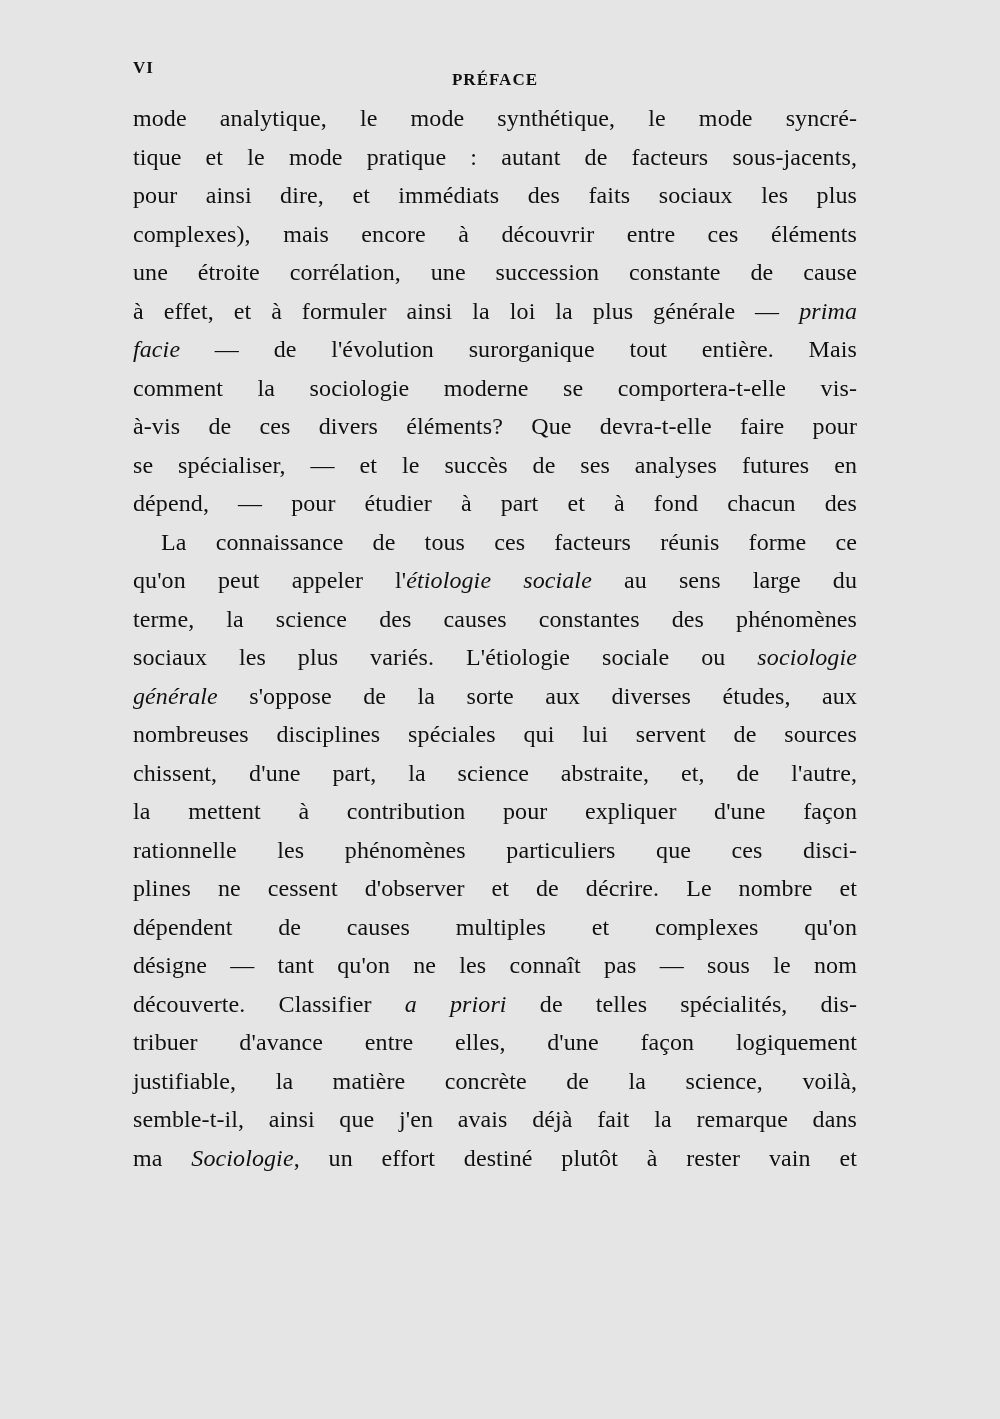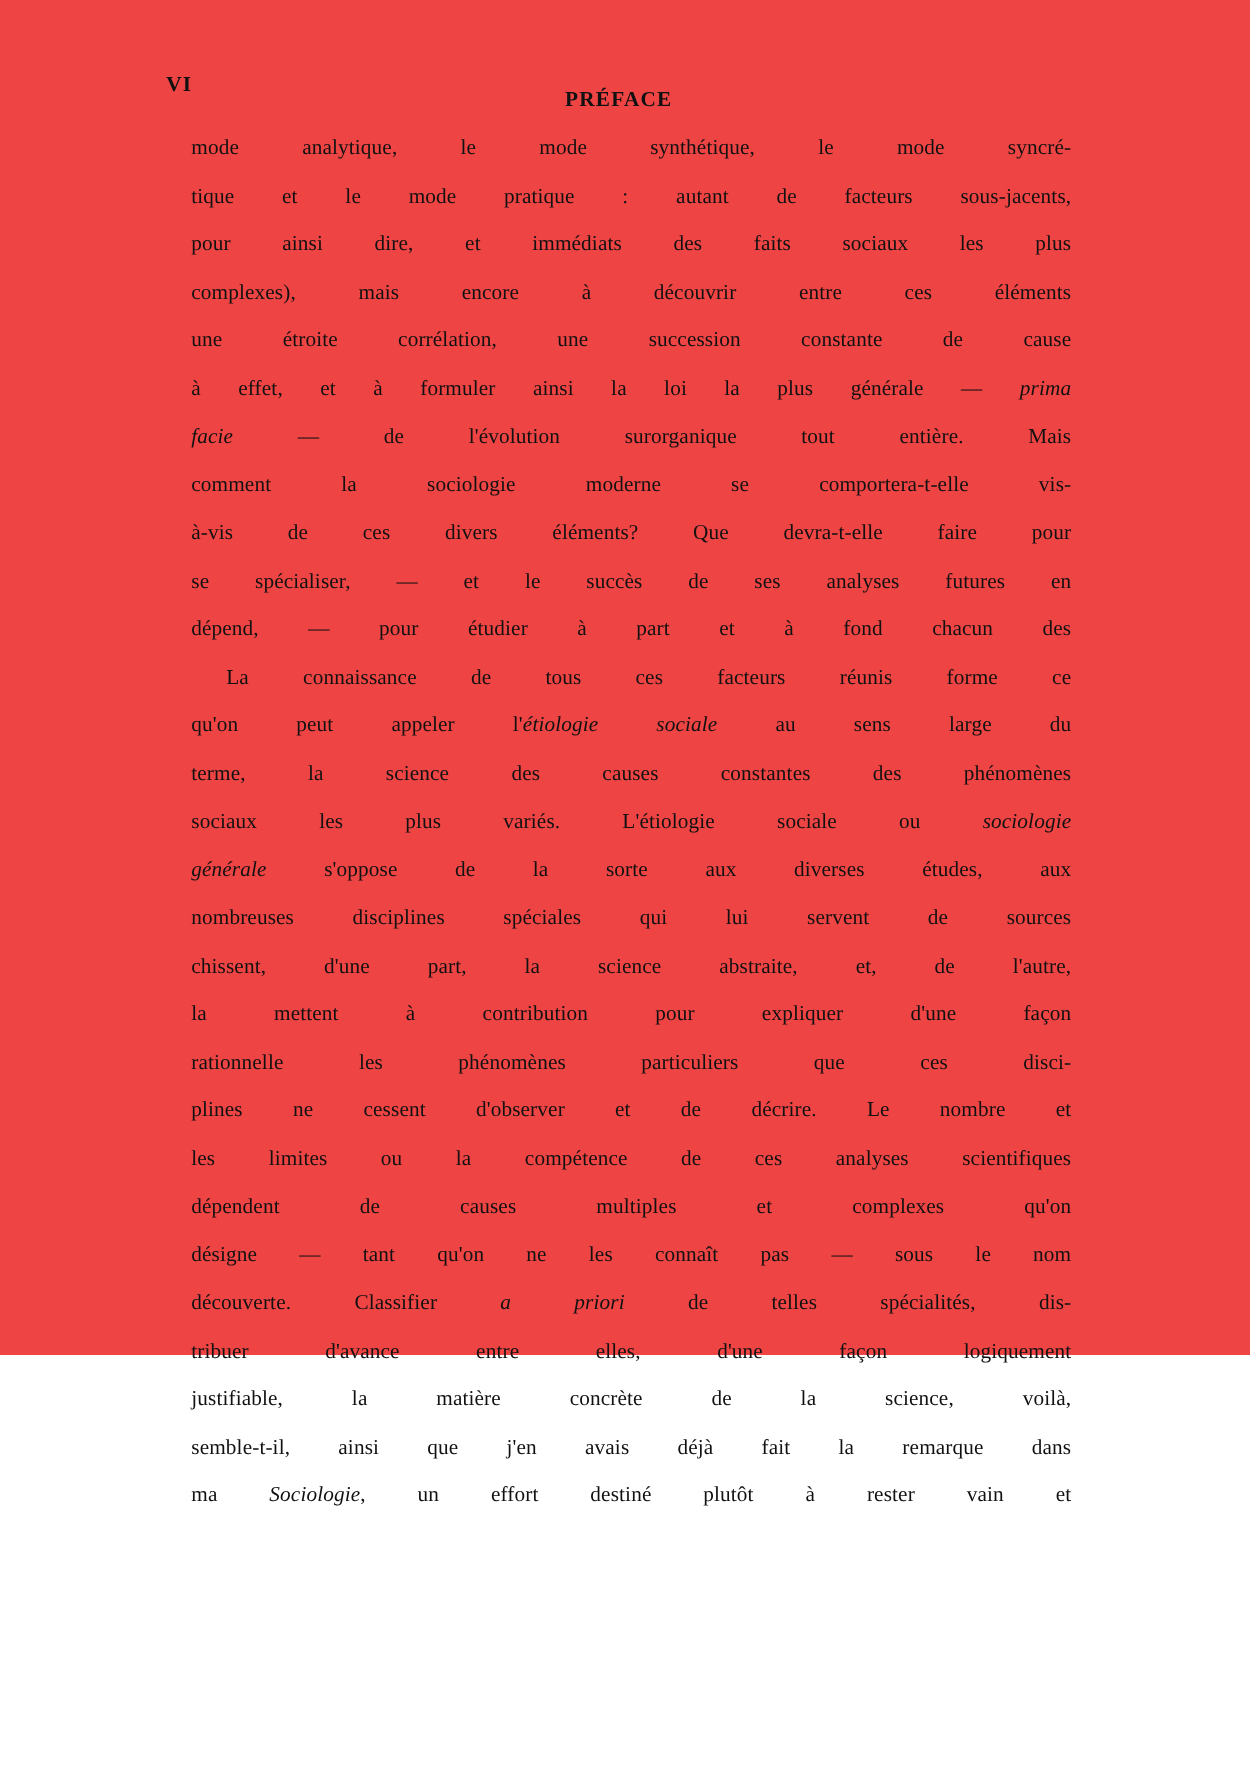--- a/index.html
+++ b/index.html
@@ -5,45 +5,44 @@
     html, body { margin: 0; padding: 0; }
     body {
       width: 1000px; height: 1419px;
       background: #ffffff;
       position: relative;
       overflow: hidden;
       font-family: "Liberation Serif", "DejaVu Serif", serif;
       color: #111111;
     }
     .page {
-      position: absolute; left: 0; top: 0; width: 1000px; height: 1084px;
-      background: #ef4444;
+      position: absolute; left: 0; top: 0; width: 1000px; height: 1419px;
+      background: #e5e5e5;
     }
     .header {
       position: absolute; left: 133px; top: 58px; width: 724px; height: 24px;
       font-family: "Liberation Serif", serif;
       font-weight: bold;
       font-size: 17px;
       letter-spacing: 1px;
     }
     .header .folio { position: absolute; left: 0; top: 0; }
     .header .running-title { position: absolute; left: 0; right: 0; text-align: center; top: 12px; }
     .body-text {
       position: absolute; left: 133px; top: 99px; width: 724px;
     }
     .line {
       display: block;
       height: 38.5px;
       line-height: 38.5px;
-      font-size: 17px;
+      font-size: 24px;
       white-space: nowrap;
       text-align: justify;
       text-align-last: justify;
       letter-spacing: 0.1px;
-      margin-left: 20px;
     }
     .line.last { text-align-last: left; }
     .line.indent { padding-left: 28px; }
     .line span { }
     .it { font-style: italic; }
   </style>
 </head>
 <body>
 
 <div class="page">
@@ -66,21 +65,20 @@
       <div class="line indent"><span>La connaissance de tous ces facteurs réunis forme ce</span></div>
       <div class="line"><span>qu'on peut appeler l'</span><span class="it">étiologie sociale</span><span> au sens large du</span></div>
       <div class="line"><span>terme, la science des causes constantes des phénomènes</span></div>
       <div class="line"><span>sociaux les plus variés. L'étiologie sociale ou </span><span class="it">sociologie</span></div>
       <div class="line"><span class="it">générale</span><span> s'oppose de la sorte aux diverses études, aux</span></div>
       <div class="line"><span>nombreuses disciplines spéciales qui lui servent de sources</span></div>
       <div class="line"><span>chissent, d'une part, la science abstraite, et, de l'autre,</span></div>
       <div class="line"><span>la mettent à contribution pour expliquer d'une façon</span></div>
       <div class="line"><span>rationnelle les phénomènes particuliers que ces disci-</span></div>
       <div class="line"><span>plines ne cessent d'observer et de décrire. Le nombre et</span></div>
-      <div class="line"><span>les limites ou la compétence de ces analyses scientifiques</span></div>
       <div class="line"><span>dépendent de causes multiples et complexes qu'on</span></div>
       <div class="line"><span>désigne — tant qu'on ne les connaît pas — sous le nom</span></div>
       <div class="line"><span>découverte. Classifier </span><span class="it">a priori</span><span> de telles spécialités, dis-</span></div>
       <div class="line"><span>tribuer d'avance entre elles, d'une façon logiquement</span></div>
       <div class="line"><span>justifiable, la matière concrète de la science, voilà,</span></div>
       <div class="line"><span>semble-t-il, ainsi que j'en avais déjà fait la remarque dans</span></div>
       <div class="line"><span>ma </span><span class="it">Sociologie</span><span>, un effort destiné plutôt à rester vain et</span></div>
     </div>
 </div>
 

